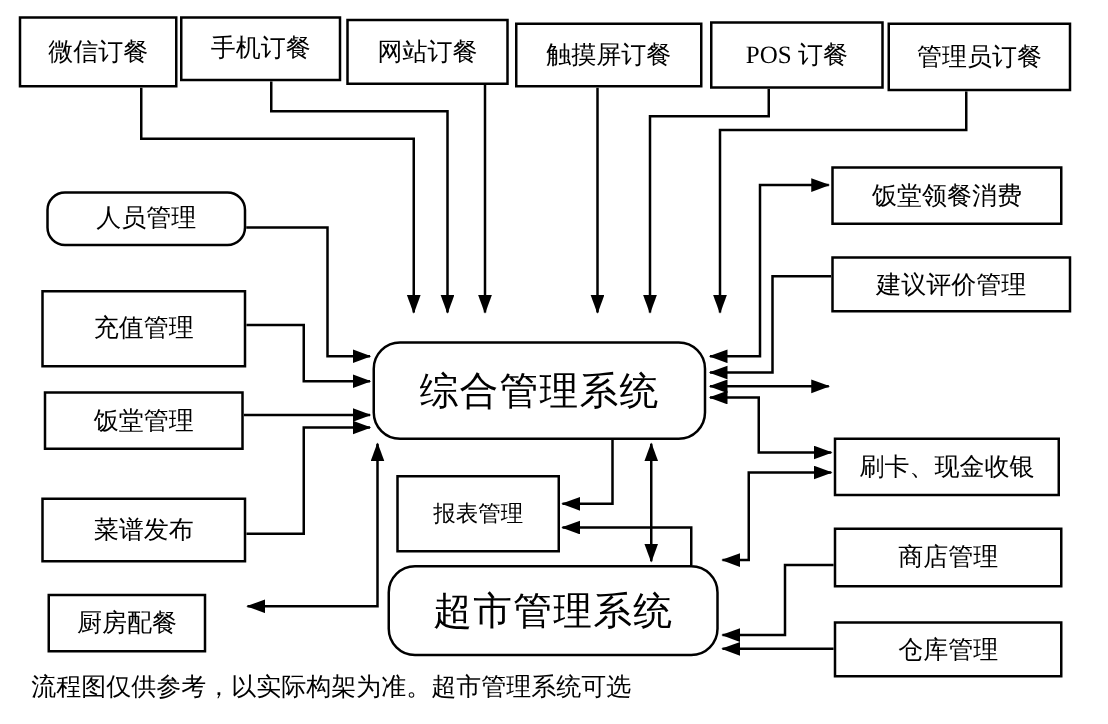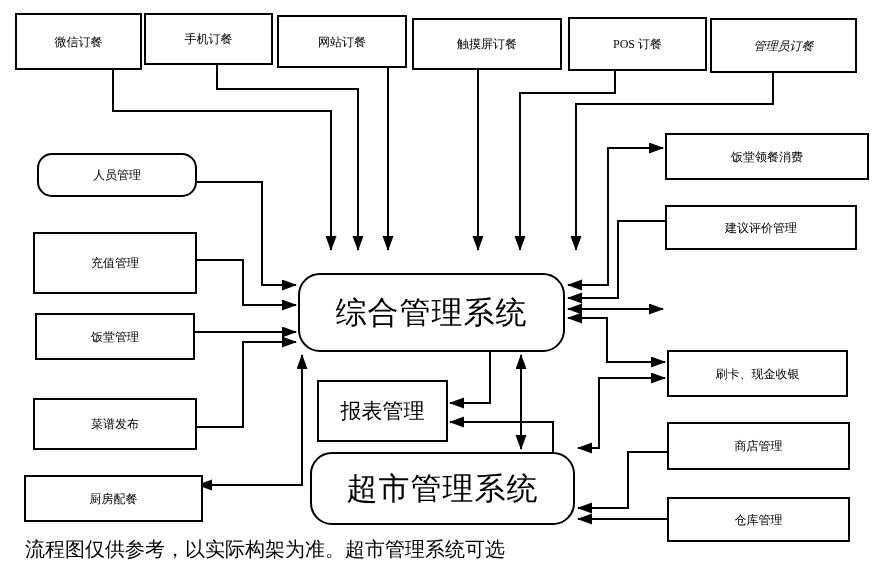--- a/index.html
+++ b/index.html
@@ -4,24 +4,24 @@
 <style>
   html,body{margin:0;padding:0;background:#ffffff;}
   #stage{
     position:relative;width:886px;height:579px;background:#ffffff;overflow:hidden;
     font-family:"Liberation Serif","DejaVu Serif",serif;color:#000;
   }
   #edges{position:absolute;left:0;top:0;width:886px;height:579px;z-index:1;}
   .node{
     position:absolute;box-sizing:border-box;border:2px solid #000;background:#fff;
     display:flex;align-items:center;justify-content:center;
-    font-size:12px;line-height:1;z-index:2;white-space:nowrap;
+    font-size:20px;line-height:1;z-index:2;white-space:nowrap;
   }
   .node.big{font-size:31px;letter-spacing:1px;border-radius:22px;}
-  .node.mid{font-size:21px;}
+  .node.mid{font-size:18px;}
   .footnote{
     position:absolute;left:25px;top:536px;z-index:2;font-size:20px;white-space:nowrap;
   }
 </style>
 </head>
 <body>
 
 <div id="stage">
 
   <svg id="edges" viewBox="0 0 886 579" xmlns="http://www.w3.org/2000/svg">
@@ -56,33 +56,33 @@
       <path d="M667,452 H628 V508 H578" marker-end="url(#arr)"></path>
       <path d="M667,519 H578" marker-end="url(#arr)"></path>
     </g>
   </svg>
 
   <div class="node" style="left:15px;top:13px;width:127px;height:57px;">微信订餐</div>
   <div class="node" style="left:144px;top:13px;width:129px;height:52px;">手机订餐</div>
   <div class="node" style="left:277px;top:15px;width:130px;height:53px;">网站订餐</div>
   <div class="node" style="left:412px;top:18px;width:150px;height:52px;">触摸屏订餐</div>
   <div class="node" style="left:568px;top:17px;width:139px;height:54px;">POS 订餐</div>
-  <div class="node" style="left:710px;top:18px;width:147px;height:55px;font-style:italic;">管理员订餐</div>
+  <div class="node" style="left:710px;top:18px;width:147px;height:55px;">管理员订餐</div>
 
   <div class="node" style="left:37px;top:153px;width:160px;height:44px;border-radius:15px;">人员管理</div>
   <div class="node" style="left:33px;top:232px;width:164px;height:62px;">充值管理</div>
   <div class="node" style="left:35px;top:313px;width:160px;height:47px;">饭堂管理</div>
   <div class="node" style="left:33px;top:398px;width:164px;height:52px;">菜谱发布</div>
-  <div class="node" style="left:24px;top:475px;width:179px;height:47px;">厨房配餐</div>
+  <div class="node" style="left:38px;top:475px;width:127px;height:47px;">厨房配餐</div>
 
   <div class="node big" style="left:298px;top:273px;width:267px;height:79px;">综合管理系统</div>
   <div class="node mid" style="left:317px;top:380px;width:131px;height:62px;">报表管理</div>
   <div class="node big" style="left:310px;top:452px;width:265px;height:73px;">超市管理系统</div>
 
-  <div class="node" style="left:665px;top:133px;width:204px;height:47px;">饭堂领餐消费</div>
+  <div class="node" style="left:665px;top:133px;width:185px;height:47px;">饭堂领餐消费</div>
   <div class="node" style="left:665px;top:205px;width:192px;height:45px;">建议评价管理</div>
   <div class="node" style="left:667px;top:350px;width:181px;height:47px;">刷卡、现金收银</div>
   <div class="node" style="left:667px;top:422px;width:183px;height:48px;">商店管理</div>
   <div class="node" style="left:667px;top:497px;width:183px;height:45px;">仓库管理</div>
 
   <div class="footnote">流程图仅供参考，以实际构架为准。超市管理系统可选</div>
 
 </div>
 
 </body></html>

